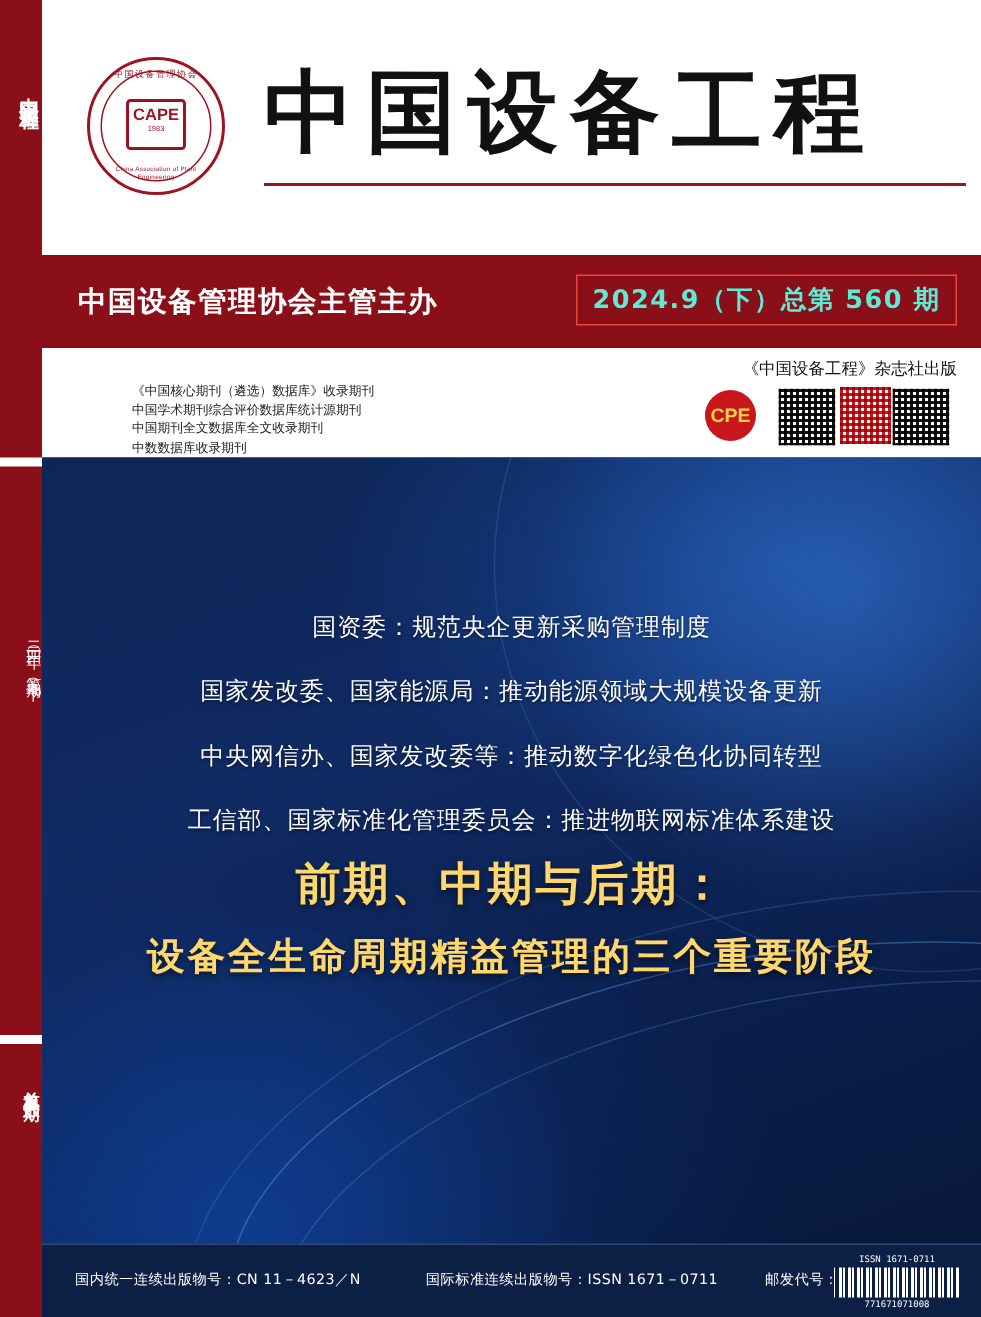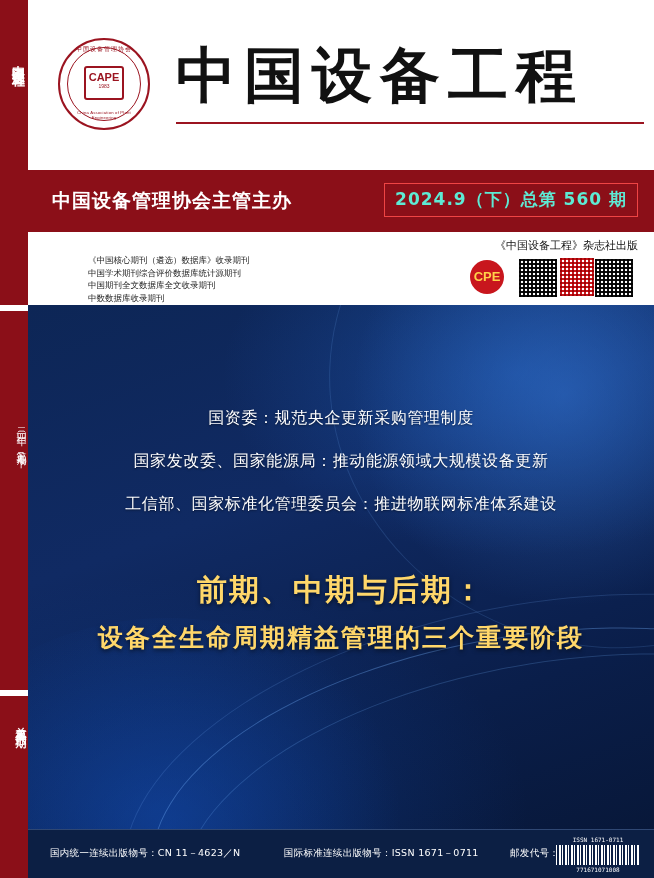--- a/index.html
+++ b/index.html
@@ -481,20 +481,21 @@
     <div class="glow-tr"></div>
     <div class="glow-bl"></div>
     <div class="art-swoosh sw1"></div>
     <div class="art-swoosh sw2"></div>
     <div class="art-swoosh sw3"></div>
     <div class="art-swoosh sw4"></div>
 
     <div class="headlines">
       <div class="headline">国资委：规范央企更新采购管理制度</div>
       <div class="headline">国家发改委、国家能源局：推动能源领域大规模设备更新</div>
+      <div class="headline">中央网信办、国家发改委等：推动数字化绿色化协同转型</div>
       <div class="headline">工信部、国家标准化管理委员会：推进物联网标准体系建设</div>
     </div>
 
     <div class="feature">
       <div class="feature-line feature-line-1">前期、中期与后期：</div>
       <div class="feature-line feature-line-2">设备全生命周期精益管理的三个重要阶段</div>
     </div>
   </div>
 
   <div class="footer">

